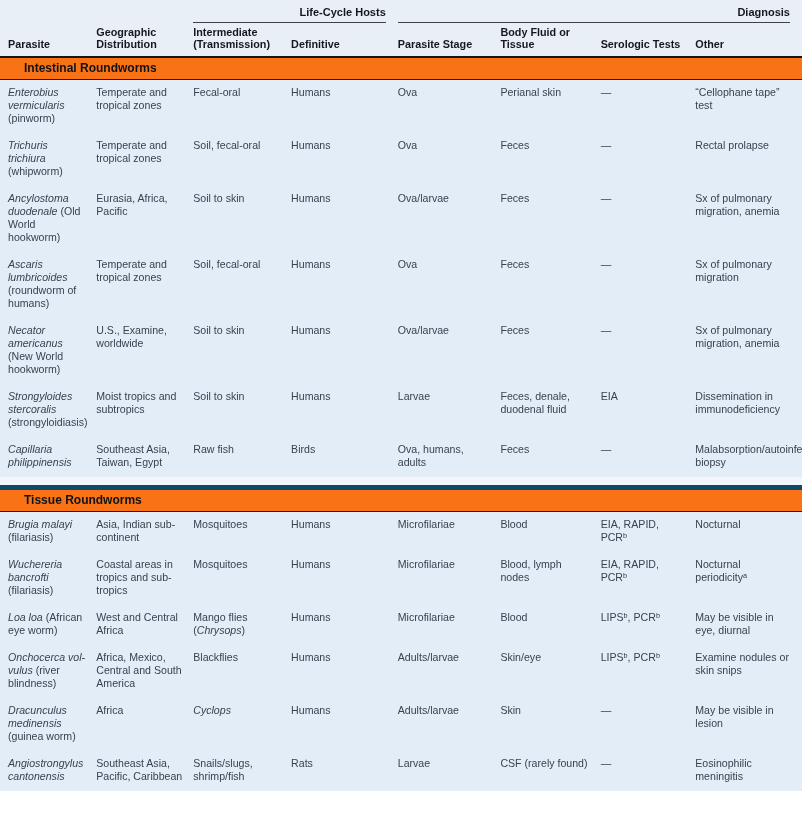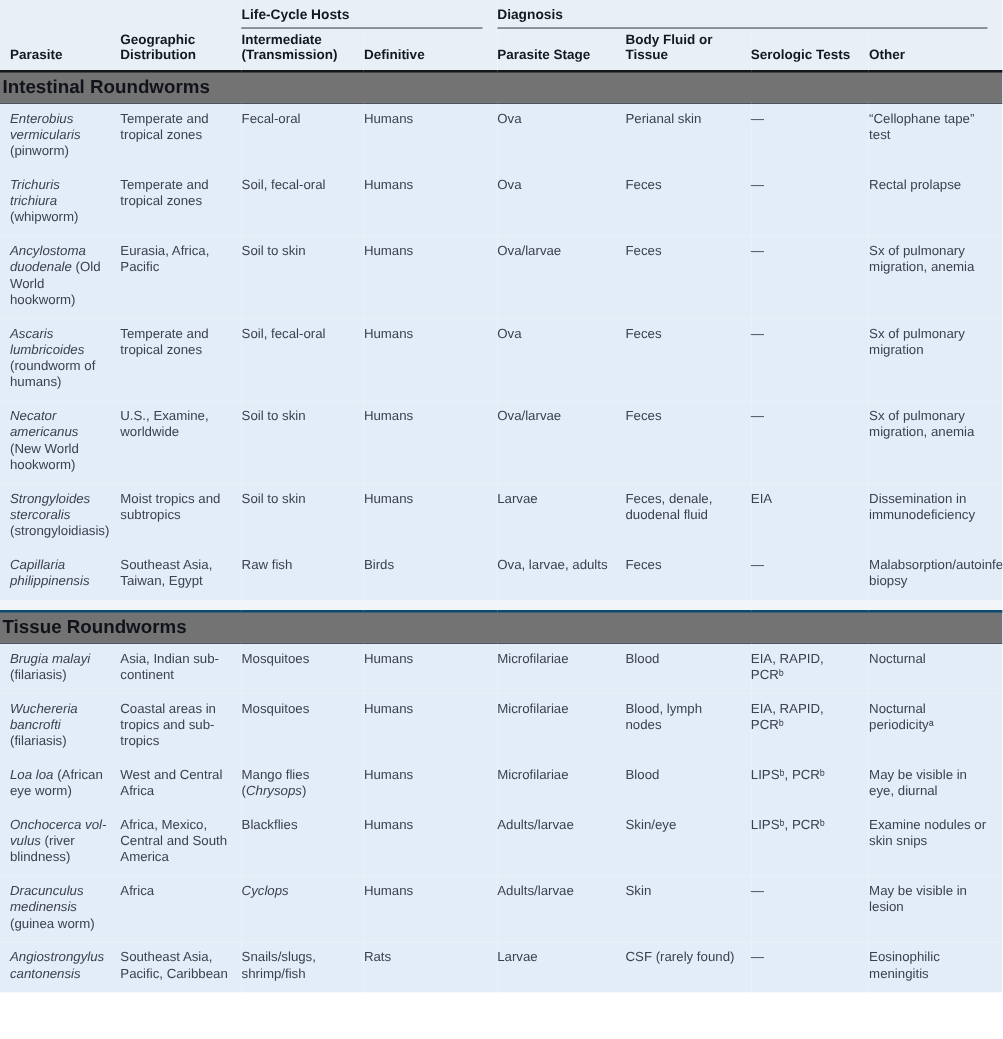--- a/index.html
+++ b/index.html
@@ -6,28 +6,28 @@
   body{width:802px;font-family:"Liberation Sans","DejaVu Sans",sans-serif;
        -webkit-font-smoothing:antialiased;color:#3a4150;}
   .wrap{width:802px;}
   table{border-collapse:collapse;table-layout:fixed;width:802px;}
   col.c1{width:12.0%} col.c2{width:12.1%} col.c3{width:12.2%} col.c4{width:13.3%}
   col.c5{width:12.8%} col.c6{width:12.5%} col.c7{width:11.8%} col.c8{width:13.3%}
   thead tr{background:#e9eff7;}
   th{font-weight:700;color:#15181f;font-size:10.8px;line-height:12.5px;
      text-align:left;vertical-align:bottom;padding:3px 8px 5px 0;}
   tr.group-row th{padding:4px 0 0 0;vertical-align:top;}
-  .group-inner{font-size:11px;text-align:left;padding:2px 0 3px 0;
+  .group-inner{font-size:11px;text-align:right;padding:2px 0 3px 0;
      border-bottom:1px solid #3d4148;margin-right:12px;color:#15181f;font-weight:700;}
   tr.cols-row th{border-bottom:2.2px solid #15161a;}
   tr.cols-row th:first-child{padding-left:8px;}
   tbody td{vertical-align:top;}
-  tr.section-row td{background:#737373;font-weight:700;font-size:15px;color:#101319;
-     padding:3px 8px 4px 2px;border-bottom:1.4px solid #1d1f24;}
-  tr.section-row.mid td{border-top:2px solid #0c4a6e;}
+  tr.section-row td{background:#f97316;font-weight:700;font-size:12px;color:#101319;
+     padding:3px 8px 4px 24px;border-bottom:1.4px solid #1d1f24;}
+  tr.section-row.mid td{border-top:5px solid #0c4a6e;}
   tr.gap-row td{background:#f2f6fb;height:8px;padding:0;}
   tr.data-row td{background:#e3edf8;font-size:10.6px;line-height:13px;color:#3a4150;
      padding:6px 10px 8px 0;}
   tr.data-row td:first-child{padding-left:8px;}
   .it{font-style:italic;}
 </style>
 </head>
 <body>
 
 <div class="wrap">
@@ -125,21 +125,21 @@
           <td>Larvae</td>
           <td>Feces, denale, duodenal fluid</td>
           <td>EIA</td>
           <td>Dissemination in immunodefi­ciency</td>
         </tr>
         <tr class="data-row">
           <td><span class="it">Capillaria philippinensis</span></td>
           <td>Southeast Asia, Taiwan, Egypt</td>
           <td>Raw fish</td>
           <td>Birds</td>
-          <td>Ova, larvae, adults</td>
+          <td>Ova, humans, adults</td>
           <td>Feces</td>
           <td>—</td>
           <td>Malabsorption/autoinfection, biopsy</td>
         </tr>
         <tr class="gap-row">
           <td colspan="8"></td>
         </tr>
         <tr class="section-row mid">
           <td colspan="8">Tissue Roundworms</td>
         </tr>

